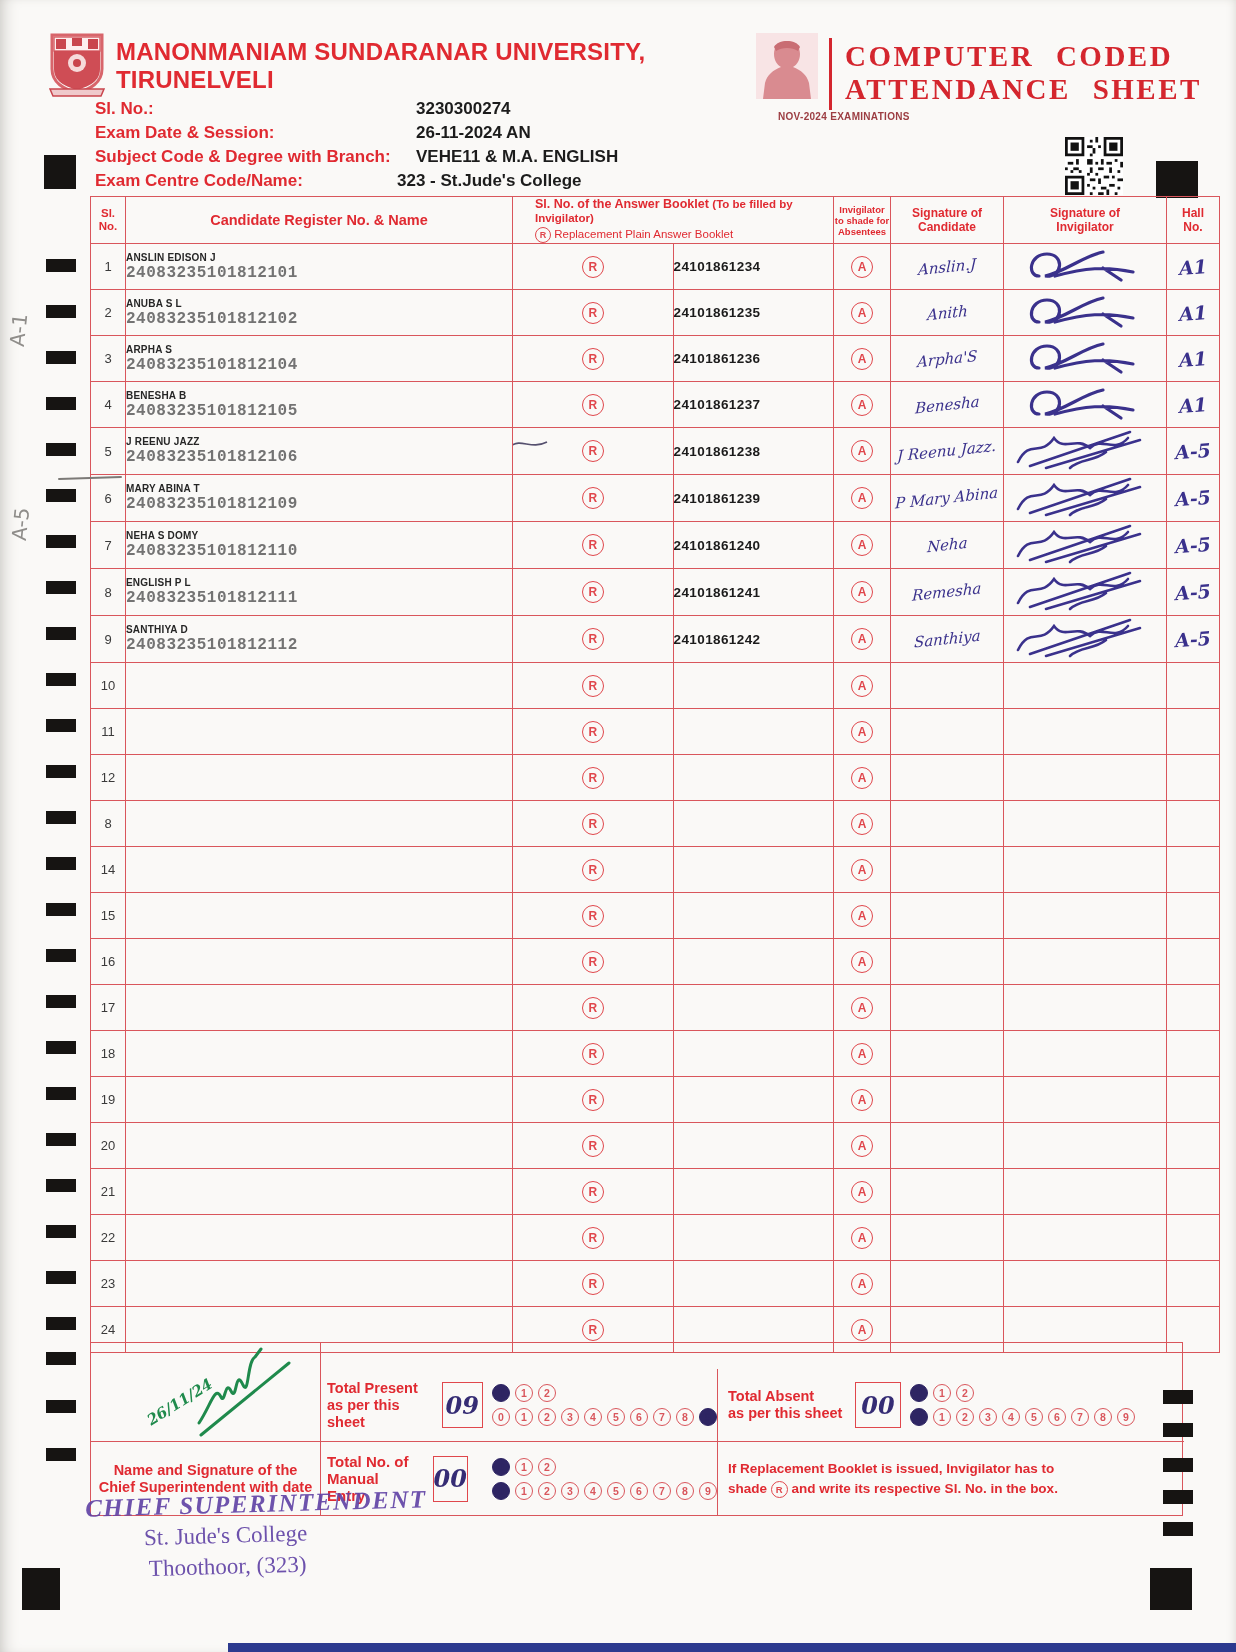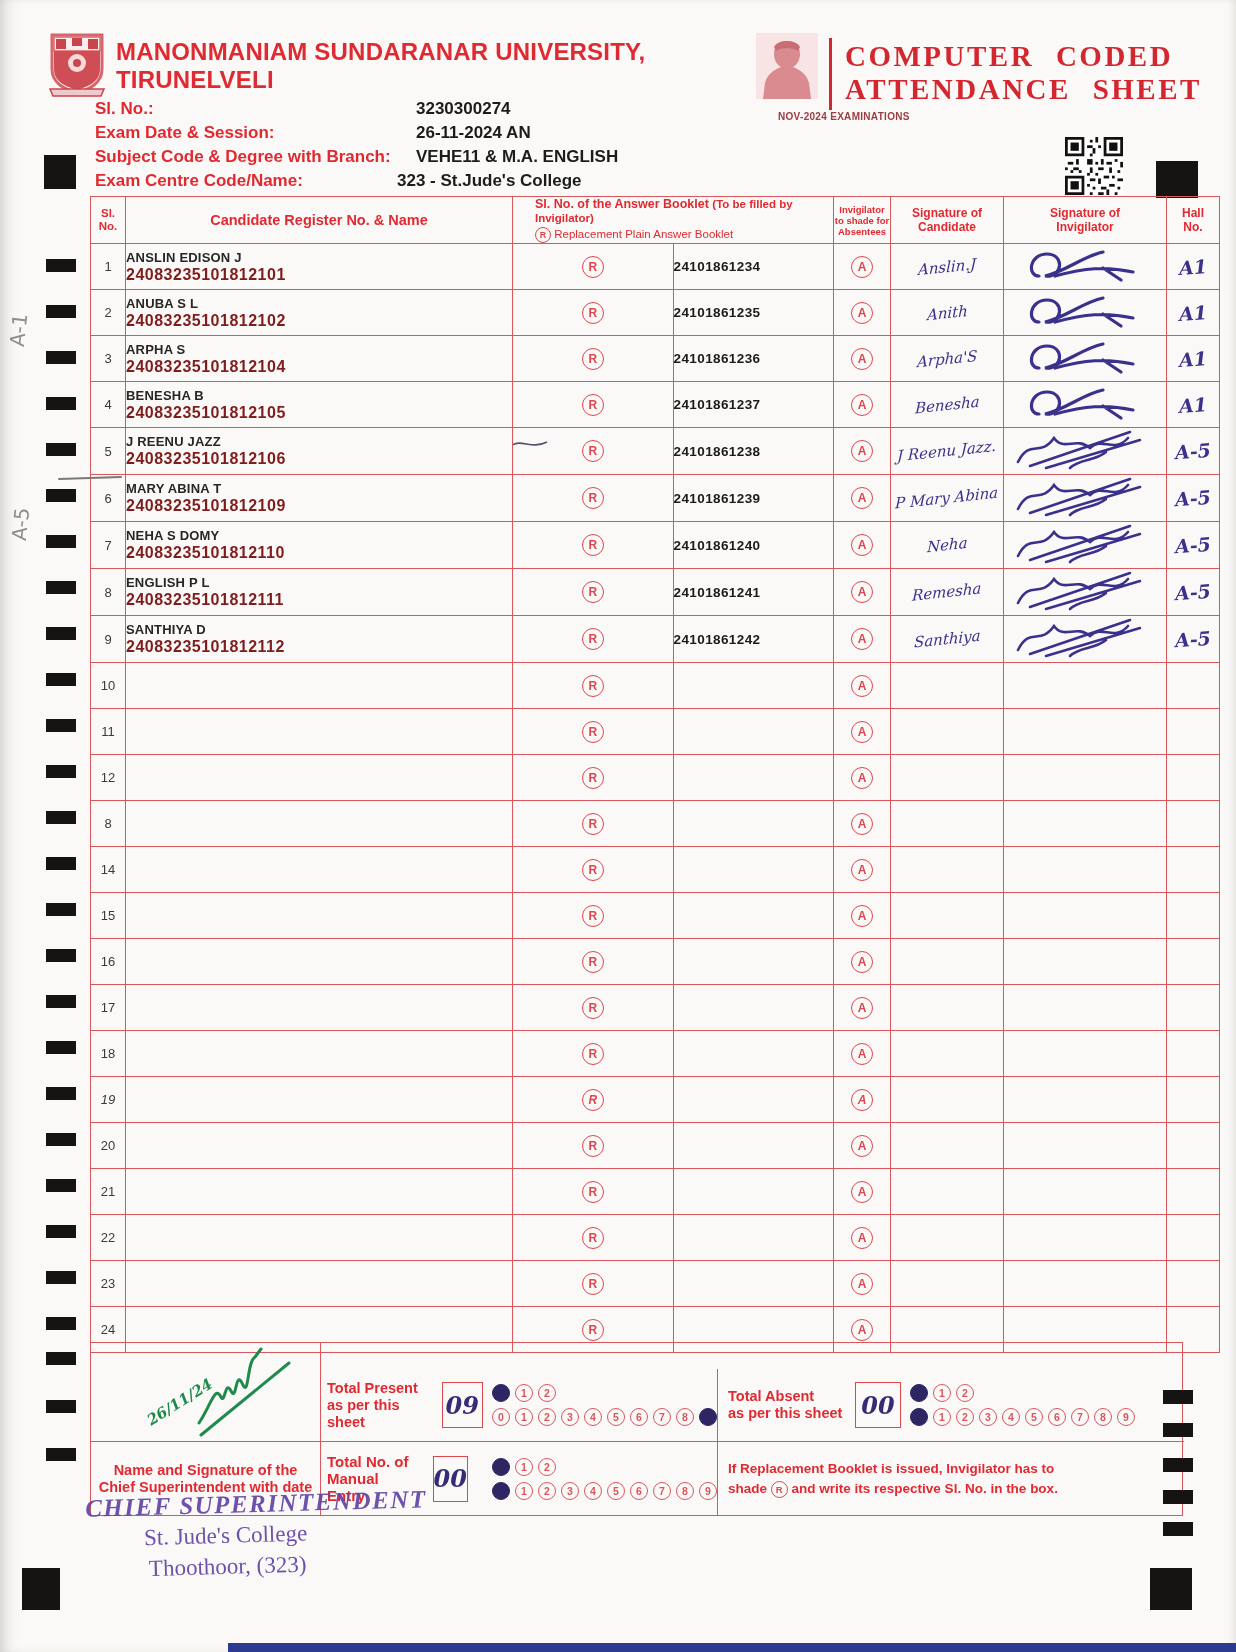--- a/index.html
+++ b/index.html
@@ -21,22 +21,22 @@
   table.att td,table.att th{border:1.4px solid #d9565c;padding:0;vertical-align:middle;overflow:hidden;}
   table.att th{color:#e02a31;font-weight:bold;}
   td.c-sl{width:34px;text-align:center;font-size:13px;color:#3a3a3a;}
   td.c-name{width:386px;padding-left:10px;}
   td.c-r{width:52px;text-align:center;position:relative;}
   td.c-bk{width:246px;padding-left:20px;font-size:13.5px;font-weight:bold;color:#1b1b1b;letter-spacing:.4px;}
   td.c-a{width:56px;text-align:center;}
   td.c-sigc{width:112px;text-align:center;}
   td.c-sigi{width:162px;text-align:center;}
   td.c-hall{width:52px;text-align:center;}
-  .cname{font-size:13px;font-weight:bold;color:#262626;letter-spacing:.2px;}
-  .creg{font-size:16px;font-weight:bold;color:#7f1d1d;letter-spacing:.5px;margin-top:1px;}
+  .cname{font-size:10px;font-weight:bold;color:#262626;letter-spacing:.2px;}
+  .creg{font-size:16px;font-weight:bold;color:#737373;letter-spacing:.5px;margin-top:1px;font-family:Liberation Mono, monospace;}
   .circ{display:inline-block;width:20px;height:20px;border:1.6px solid #e0474c;border-radius:50%;
         color:#e0474c;font-size:12px;font-weight:bold;line-height:20px;text-align:center;}
   .hdr-small{font-size:9.5px;line-height:11px;}
   .ink{font-family:"DejaVu Serif",serif;font-style:italic;color:#3a318c;}
   .sig-c{font-size:15px;transform:rotate(-6deg) skewX(-8deg);display:inline-block;white-space:nowrap;}
   .hall-ink{font-size:19px;font-weight:bold;transform:rotate(-4deg);display:inline-block;}
   
   .banner{background:#d8363c;color:#fff;font-weight:bold;font-size:15px;text-align:center;line-height:26px;}
   .flabel{font-size:14.5px;font-weight:bold;color:#e02a31;line-height:17px;}
   .valbox{border:1.6px solid #e0474c;width:44px;height:44px;display:flex;align-items:center;justify-content:center;}
@@ -408,21 +408,21 @@
           <tr style="height: 46px;">
             <td class="c-sl">18</td>
             <td class="c-name"></td>
             <td class="c-r"><span class="circ">R</span></td>
             <td class="c-bk"></td>
             <td class="c-a"><span class="circ">A</span></td>
             <td class="c-sigc"></td>
             <td class="c-sigi"></td>
             <td class="c-hall"></td>
           </tr>
-          <tr style="height: 46px; font-style: italic;">
+          <tr style="height: 46px;">
             <td class="c-sl">19</td>
             <td class="c-name"></td>
             <td class="c-r"><span class="circ">R</span></td>
             <td class="c-bk"></td>
             <td class="c-a"><span class="circ">A</span></td>
             <td class="c-sigc"></td>
             <td class="c-sigi"></td>
             <td class="c-hall"></td>
           </tr>
           <tr style="height: 46px;">

